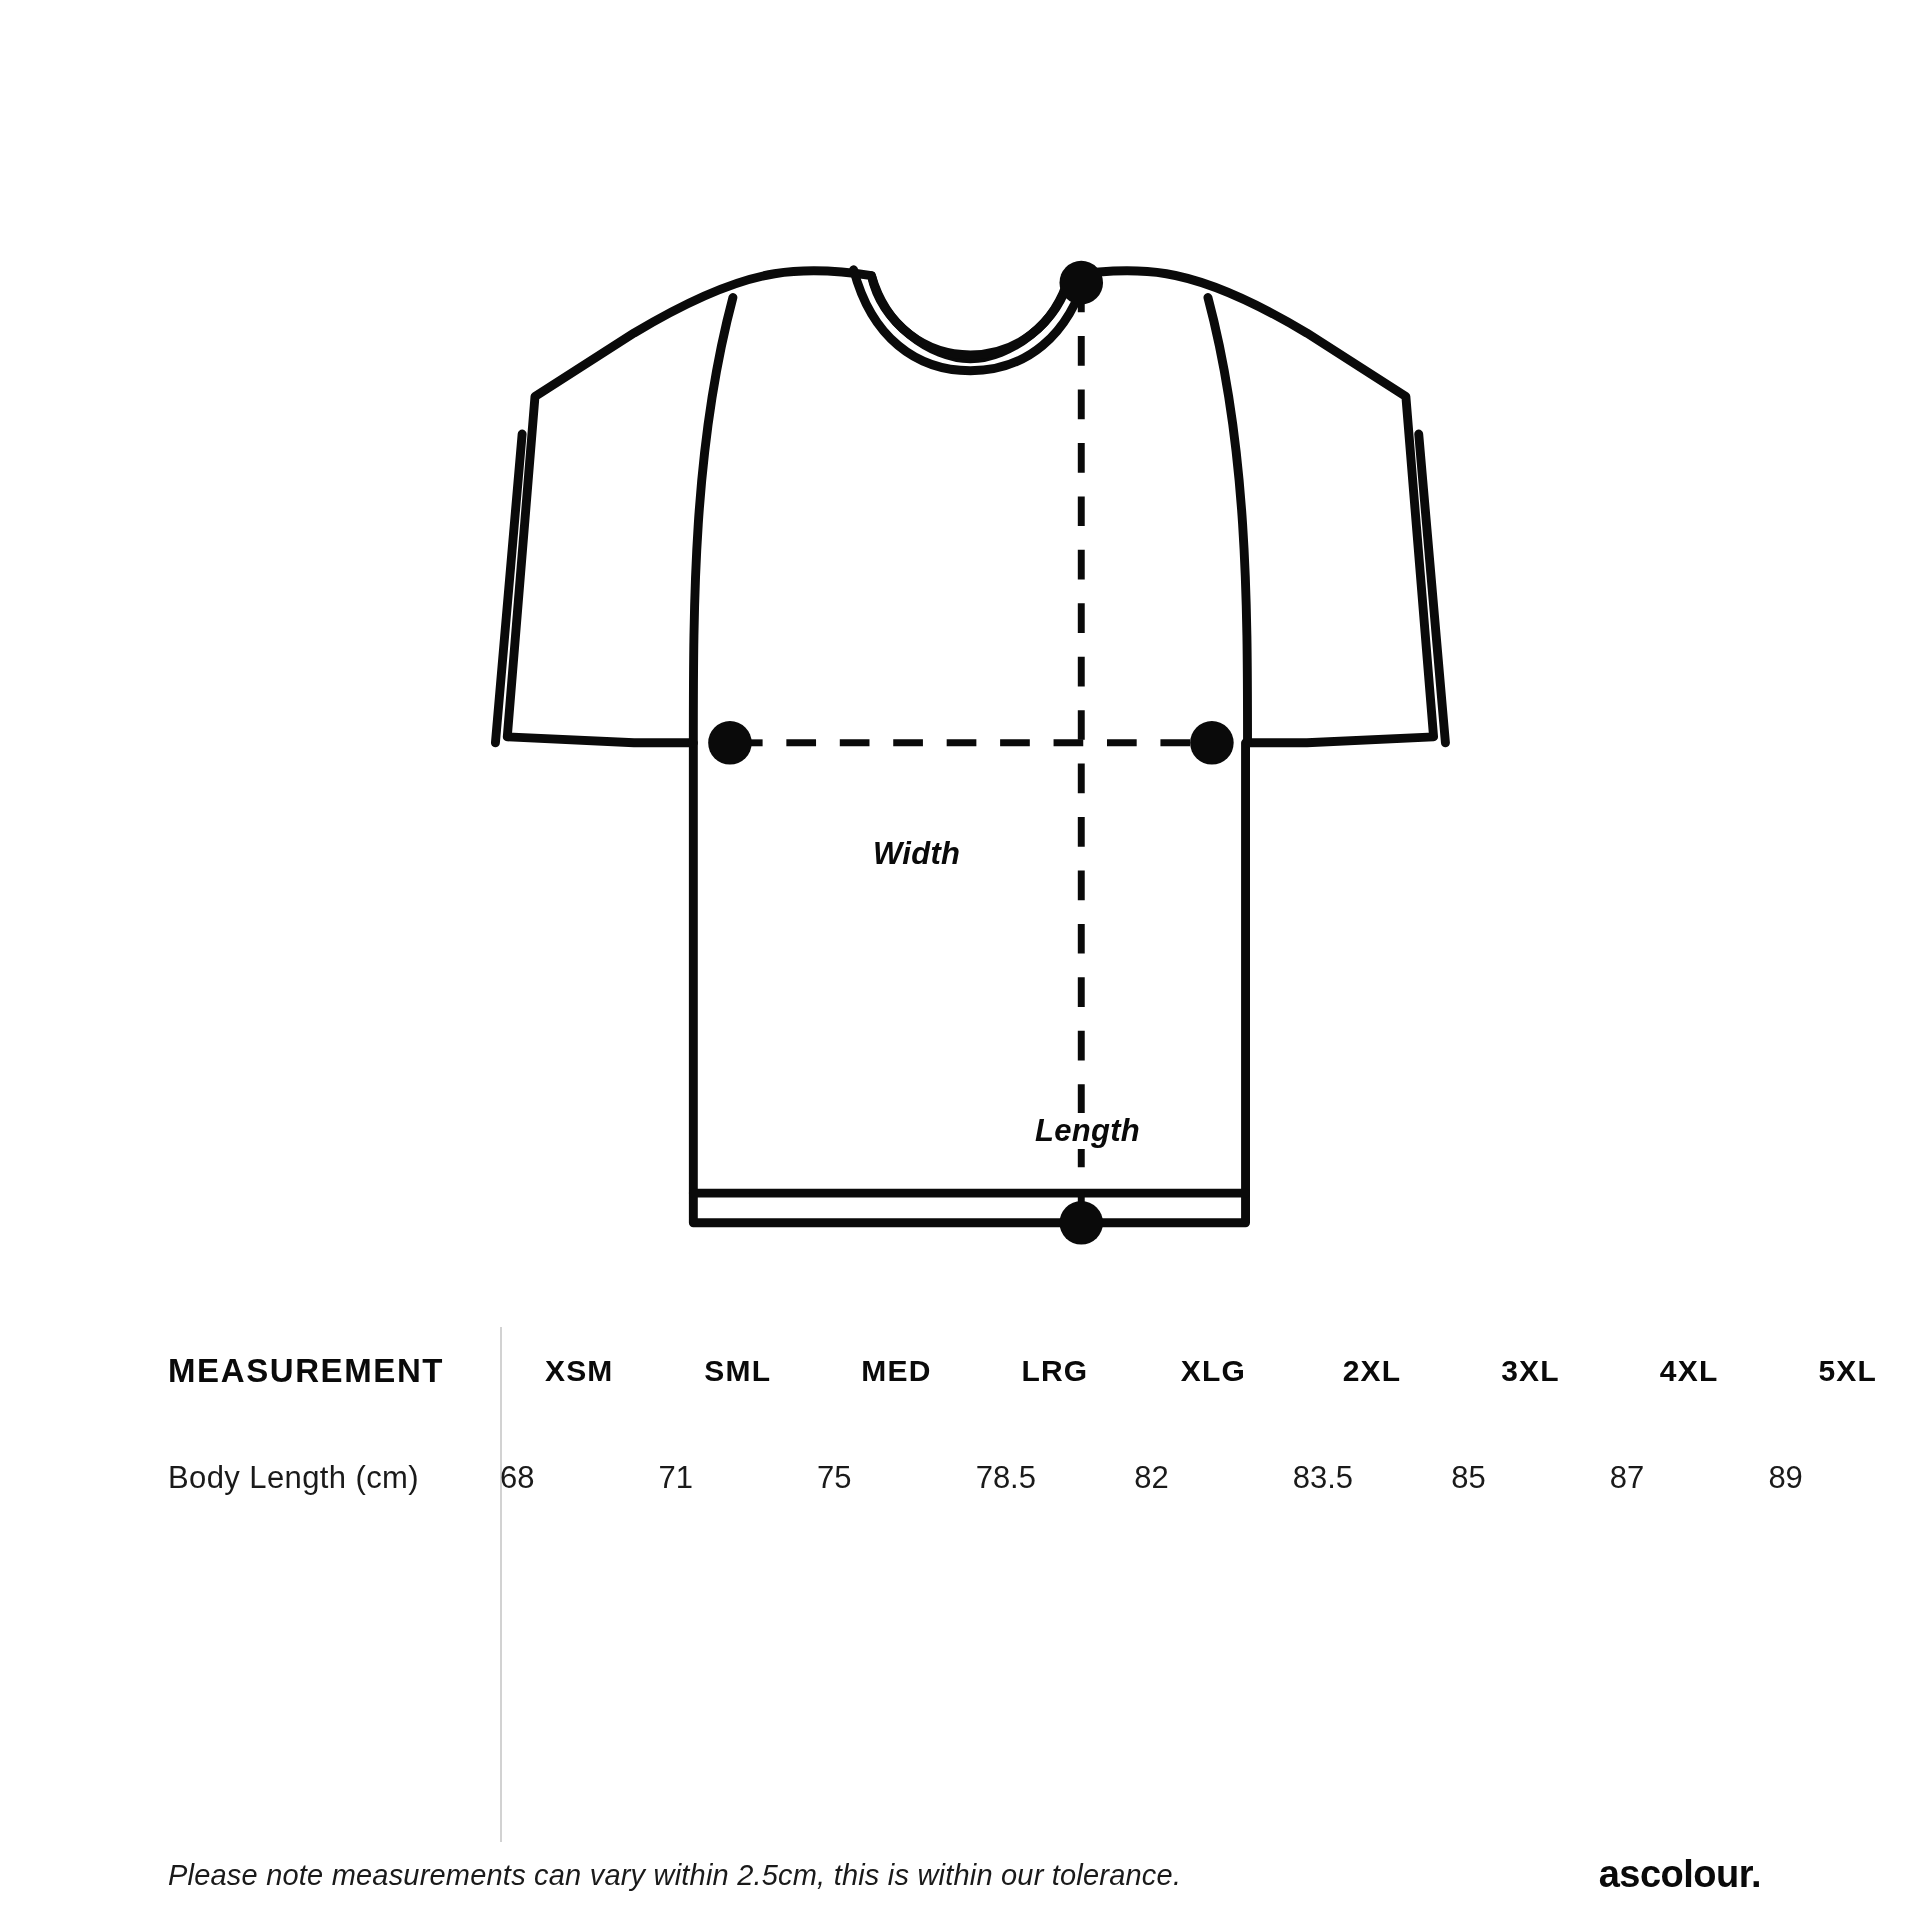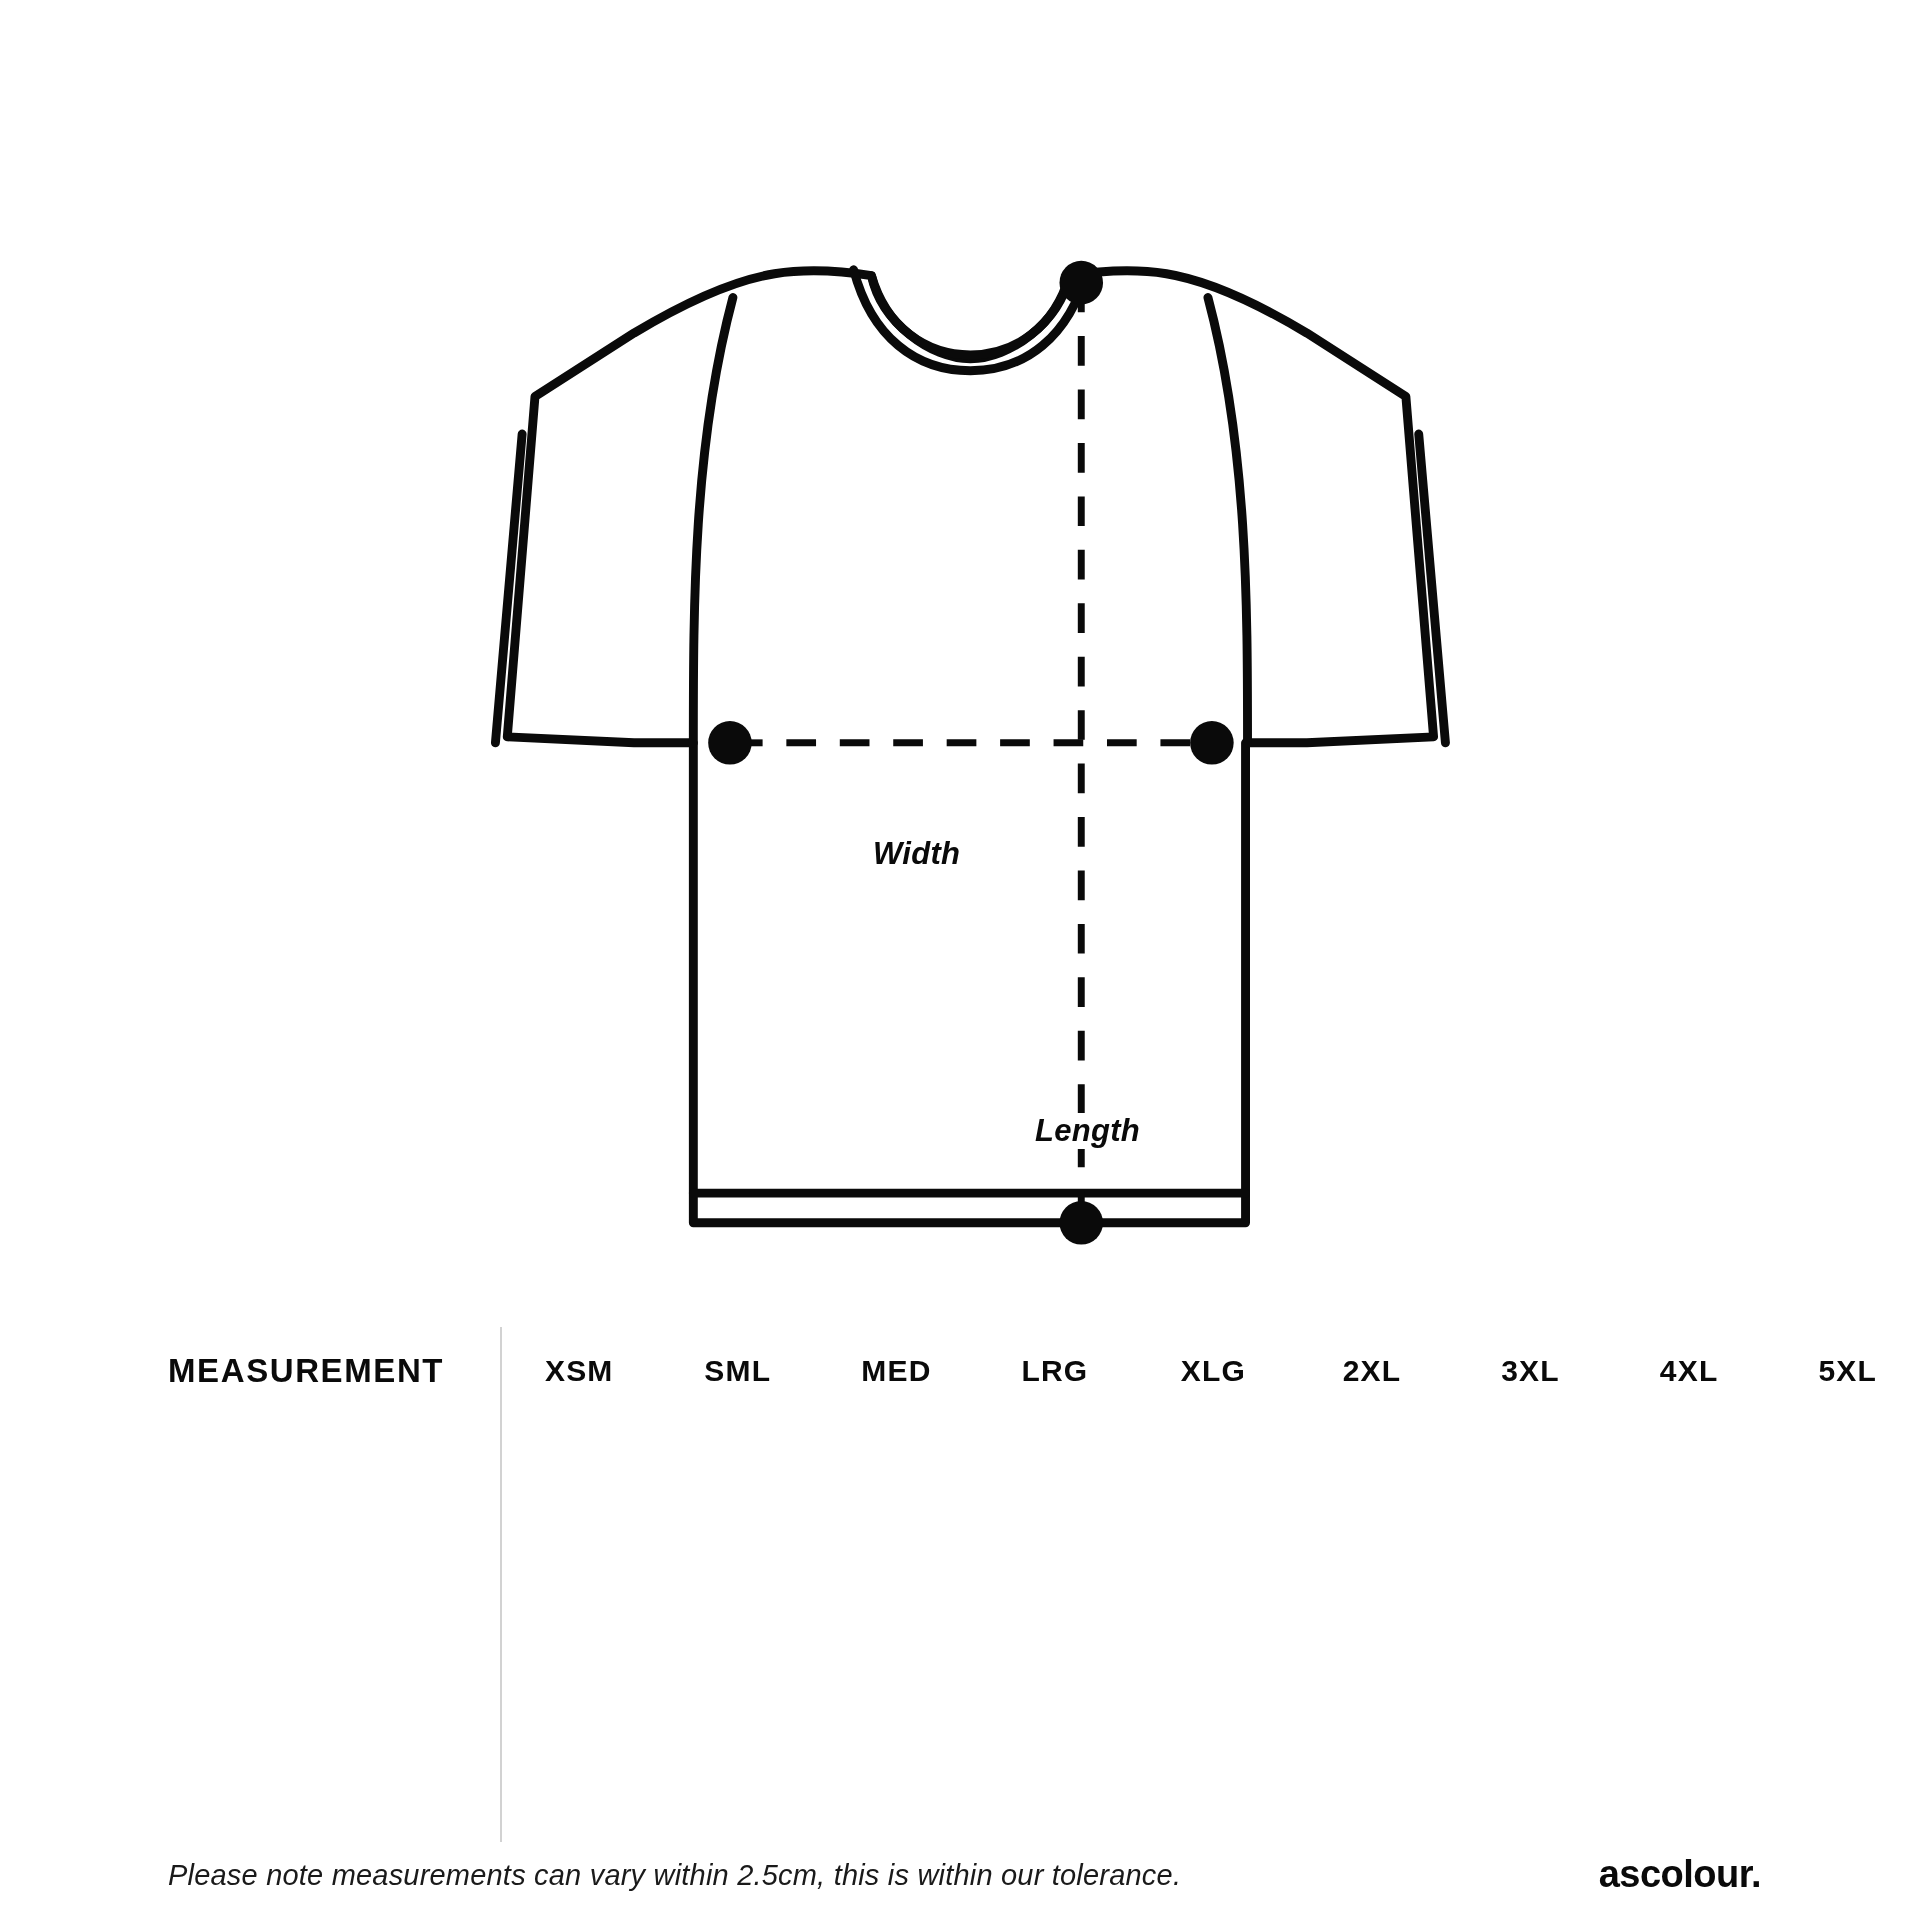--- a/index.html
+++ b/index.html
@@ -205,20 +205,32 @@
           <th class="size-head">MED</th>
           <th class="size-head">LRG</th>
           <th class="size-head">XLG</th>
           <th class="size-head">2XL</th>
           <th class="size-head">3XL</th>
           <th class="size-head">4XL</th>
           <th class="size-head">5XL</th>
         </tr>
       </thead>
       <tbody>
+        <tr>
+          <td class="meas-cell">Body Length (cm)</td>
+          <td class="val">68</td>
+          <td class="val">71</td>
+          <td class="val">75</td>
+          <td class="val">78.5</td>
+          <td class="val">82</td>
+          <td class="val">83.5</td>
+          <td class="val">85</td>
+          <td class="val">87</td>
+          <td class="val">89</td>
+        </tr>
       </tbody>
     </table>
   </div>
 
   <div class="footnote">Please note measurements can vary within 2.5cm, this is within our tolerance.</div>
   <div class="brand">ascolour.</div>
 
 </div>
 
 

